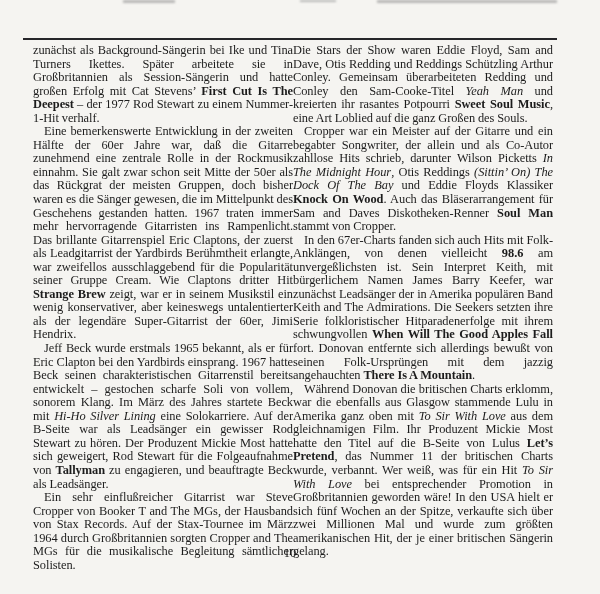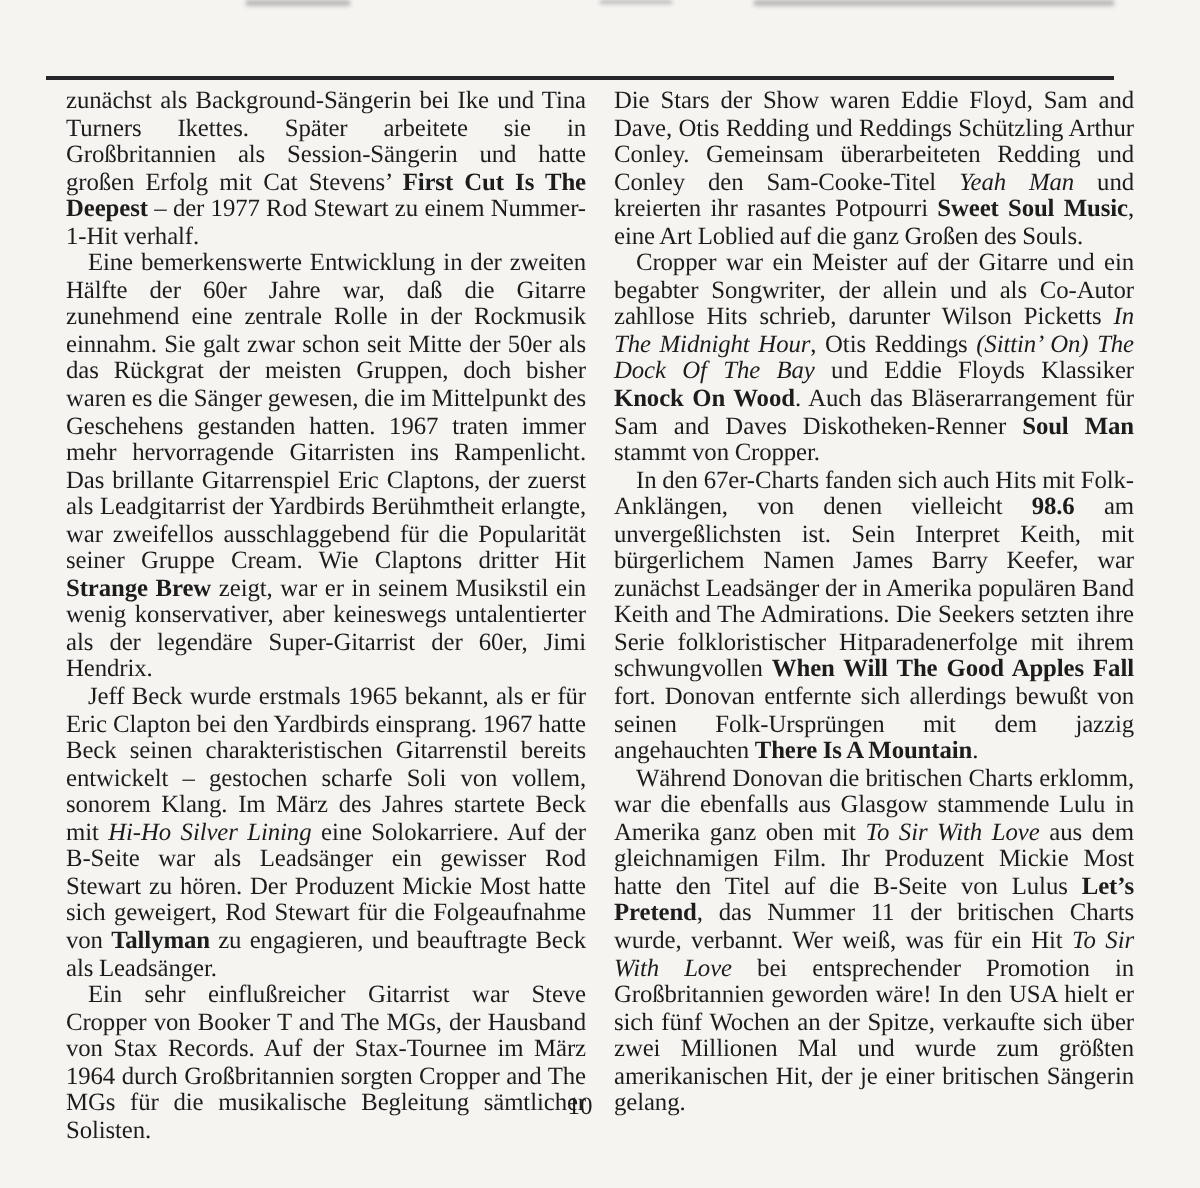--- a/index.html
+++ b/index.html
@@ -34,21 +34,20 @@
     position: absolute;
     left: 23px; top: 38px;
     width: 534px; height: 2px;
     background: var(--rule);
   }
   .columns {
     position: absolute;
     left: 33px; top: 44px;
     width: 534px;
     display: flex;
-    gap: 14px;
   }
   .column { width: 260px; }
   .para {
     margin: 0;
     font-size: 12.4px;
     line-height: 13.55px;
     text-align: justify;
     letter-spacing: -0.05px;
     word-spacing: -0.2px;
   }

